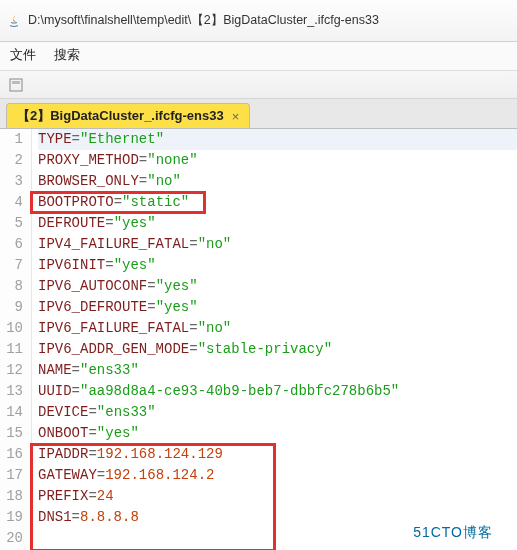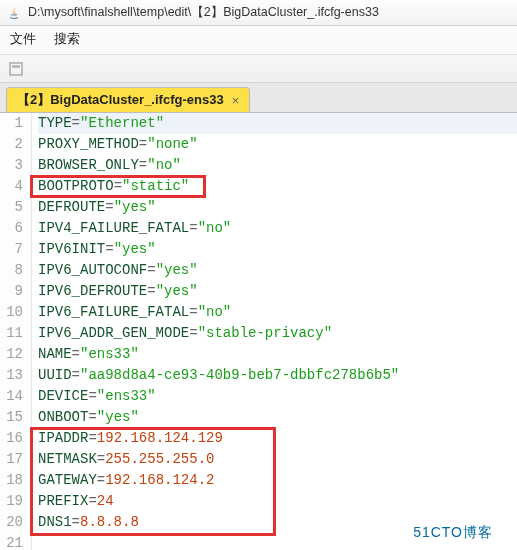--- a/index.html
+++ b/index.html
@@ -11,21 +11,21 @@
       height: 550px;
       overflow: hidden;
       position: relative;
     }
     .titlebar {
       display: flex;
       align-items: center;
       padding: 4px 6px;
       background: linear-gradient(#fdfdfd, #f3f3f3);
       border-bottom: 1px solid #d0d0d0;
-      height: 26px;
+      height: 42px;
     }
     .titlebar svg { width: 16px; height: 16px; margin-right: 6px; flex-shrink:0; }
     .titlebar .title-text { font-size: 12.5px; color: #333; white-space: nowrap; }
     .menubar {
       display: flex;
       gap: 18px;
       padding: 4px 10px 6px 10px;
       font-size: 13px;
       color: #222;
       background: #fafafa;
@@ -87,21 +87,21 @@
       background: #fdfdfd;
     }
     .gutter div { height: 21px; }
     .code {
       padding-left: 6px;
       position: relative;
       flex: 1;
     }
     .code-line { height: 21px; white-space: pre; position: relative; }
     .code-line.current { background: #eef3fa; }
-    .key { color: #14532d; }
+    .key { color: #7f1d1d; }
     .eq { color: #666; }
     .str { color: #1a9e1a; }
     .plain { color: #c2410c; }
     .redbox {
       position: absolute;
       border: 3px solid #e03030;
       pointer-events: none;
       z-index: 5;
     }
     .watermark {
@@ -184,21 +184,20 @@
       <div class="code-line"><span class="key">IPV6INIT</span><span class="eq">=</span><span class="str">"yes"</span></div>
       <div class="code-line"><span class="key">IPV6_AUTOCONF</span><span class="eq">=</span><span class="str">"yes"</span></div>
       <div class="code-line"><span class="key">IPV6_DEFROUTE</span><span class="eq">=</span><span class="str">"yes"</span></div>
       <div class="code-line"><span class="key">IPV6_FAILURE_FATAL</span><span class="eq">=</span><span class="str">"no"</span></div>
       <div class="code-line"><span class="key">IPV6_ADDR_GEN_MODE</span><span class="eq">=</span><span class="str">"stable-privacy"</span></div>
       <div class="code-line"><span class="key">NAME</span><span class="eq">=</span><span class="str">"ens33"</span></div>
       <div class="code-line"><span class="key">UUID</span><span class="eq">=</span><span class="str">"aa98d8a4-ce93-40b9-beb7-dbbfc278b6b5"</span></div>
       <div class="code-line"><span class="key">DEVICE</span><span class="eq">=</span><span class="str">"ens33"</span></div>
       <div class="code-line"><span class="key">ONBOOT</span><span class="eq">=</span><span class="str">"yes"</span></div>
       <div class="code-line"><span class="key">IPADDR</span><span class="eq">=</span><span class="plain">192.168.124.129</span></div>
-      <div class="code-line"><span class="key">NETMASK</span><span class="eq">=</span><span class="plain">255.255.255.0</span></div>
       <div class="code-line"><span class="key">GATEWAY</span><span class="eq">=</span><span class="plain">192.168.124.2</span></div>
       <div class="code-line"><span class="key">PREFIX</span><span class="eq">=</span><span class="plain">24</span></div>
       <div class="code-line"><span class="key">DNS1</span><span class="eq">=</span><span class="plain">8.8.8.8</span></div>
       <div class="code-line"></div>
     </div>
 </div>
 
 <div class="watermark">51CTO博客</div>
 
 </body></html>

